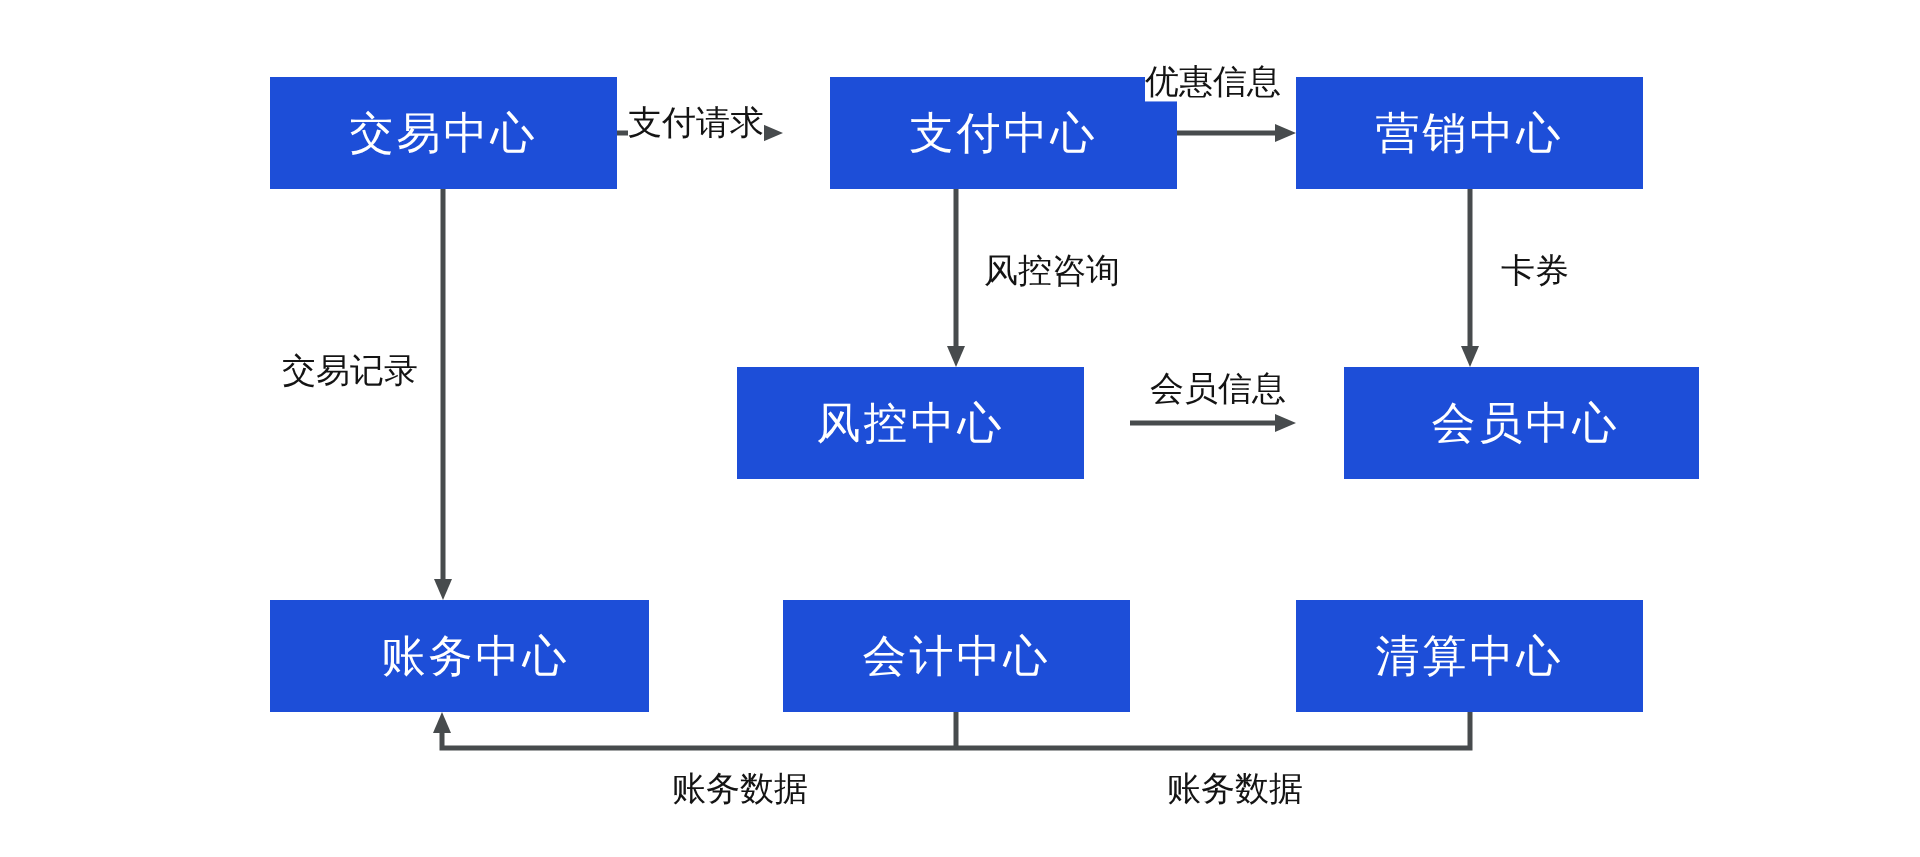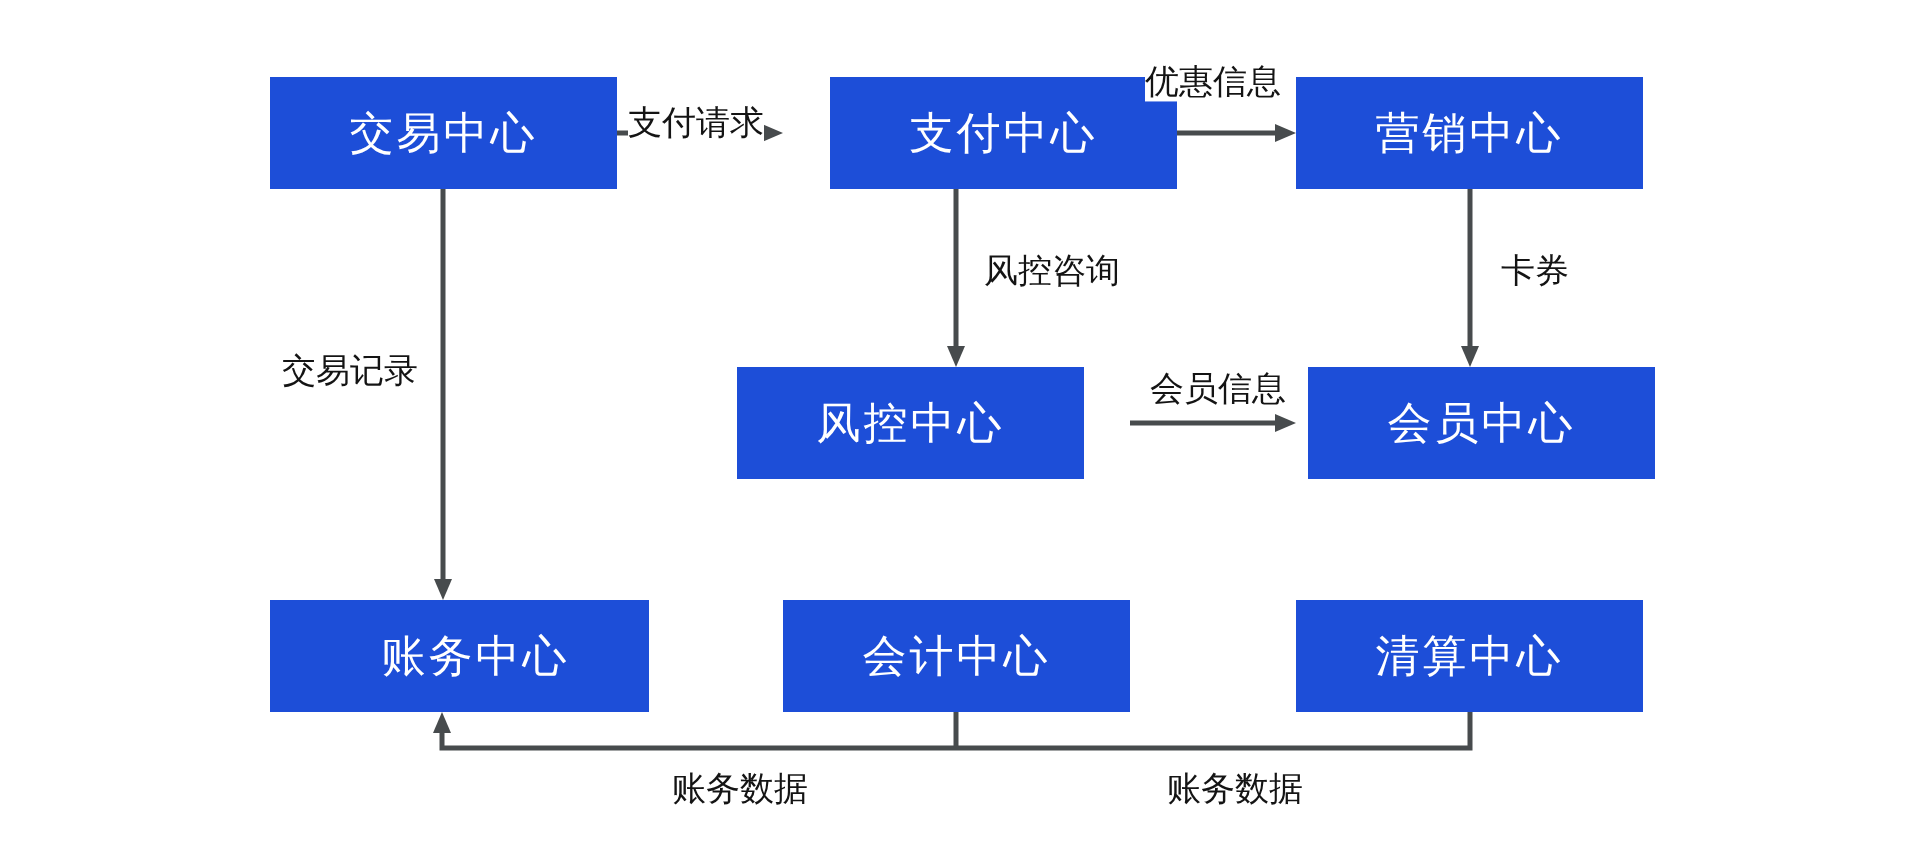--- a/index.html
+++ b/index.html
@@ -89,21 +89,21 @@
   </div>
   <div class="node" style="left:783px;  top:77px;margin-left:47px;">
     <span>支付中心</span>
   </div>
   <div class="node" style="left:1296px; top:77px;">
     <span>营销中心</span>
   </div>
   <div class="node" style="left:737px;  top:367px;">
     <span>风控中心</span>
   </div>
-  <div class="node" style="left:1308px; top:367px;">
+  <div class="node" style="left:1344px; top:367px;padding-left:8px;">
     <span>会员中心</span>
   </div>
   <div class="node" style="left:270px;  top:600px;padding-left:32px;">
     <span>账务中心</span>
   </div>
   <div class="node" style="left:1296px; top:600px;">
     <span>清算中心</span>
   </div>
   <div class="node" style="left:783px;  top:600px;">
     <span>会计中心</span>

